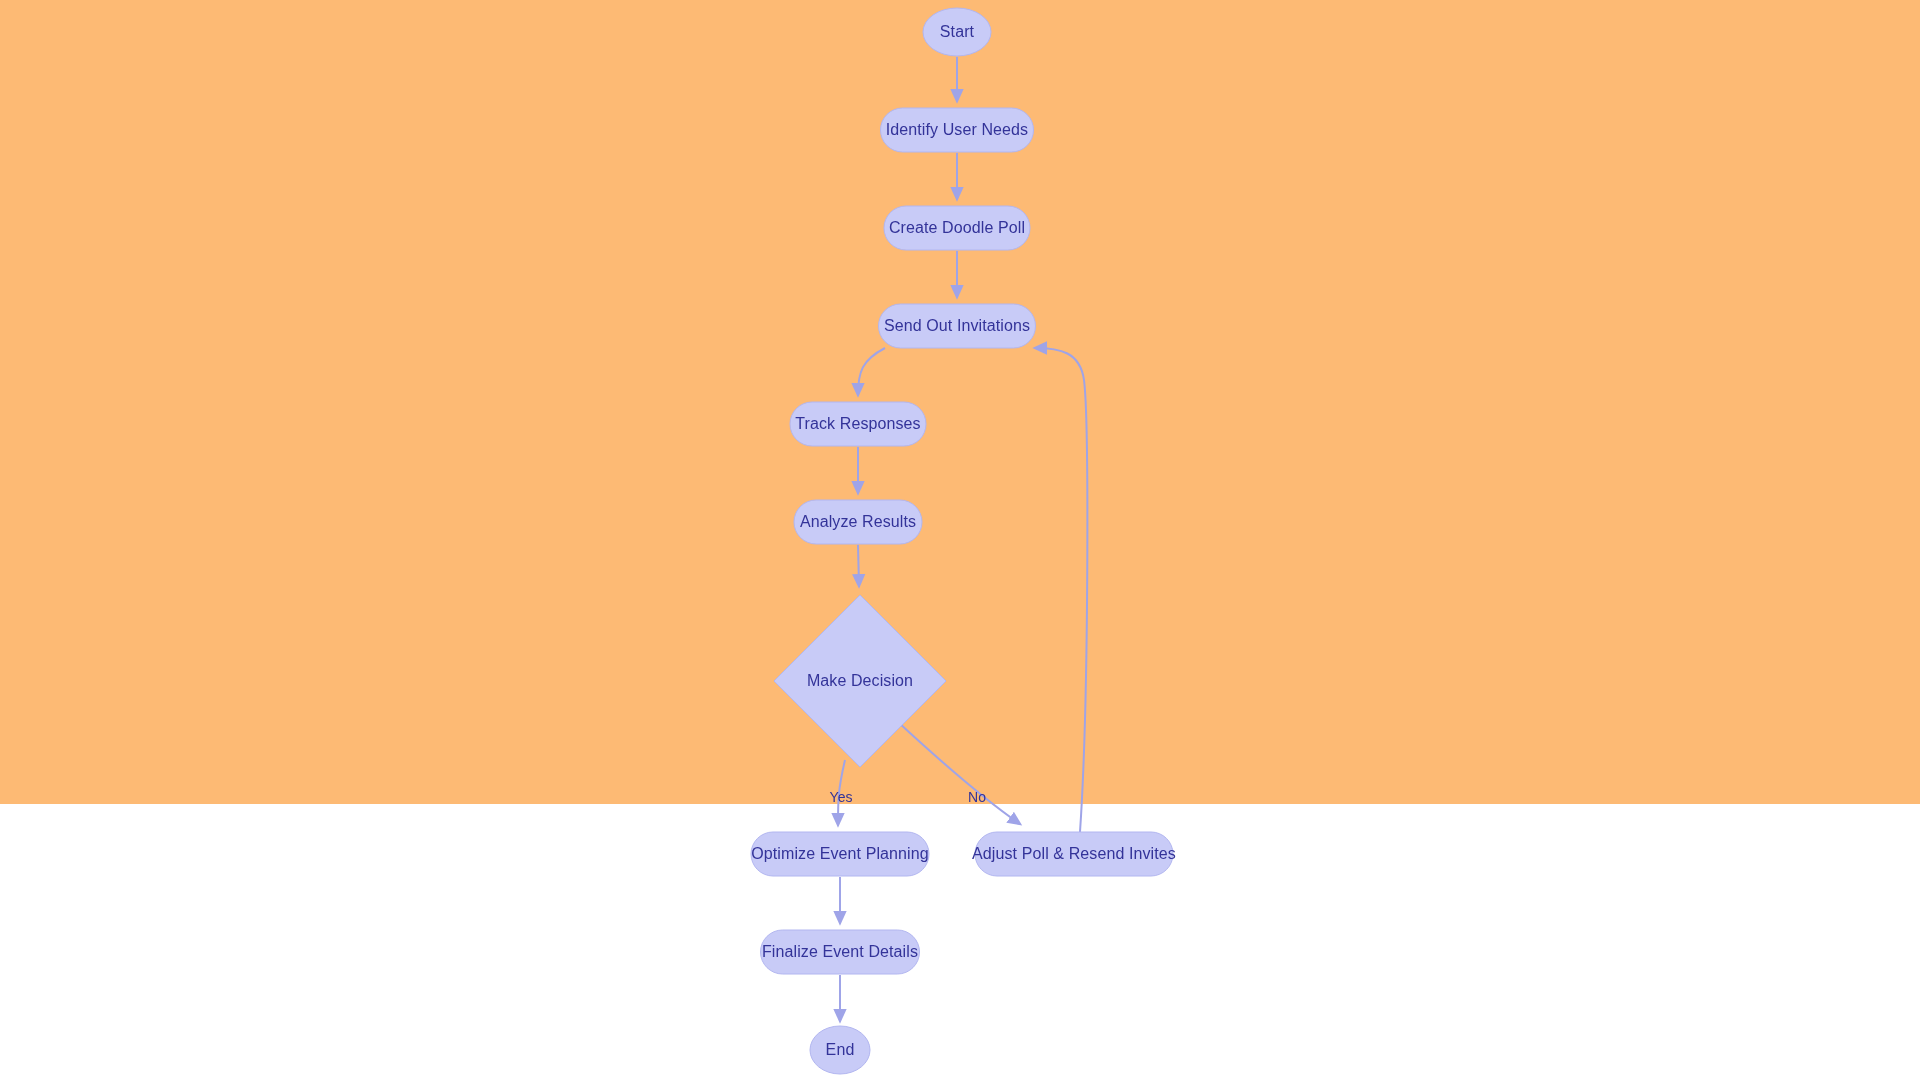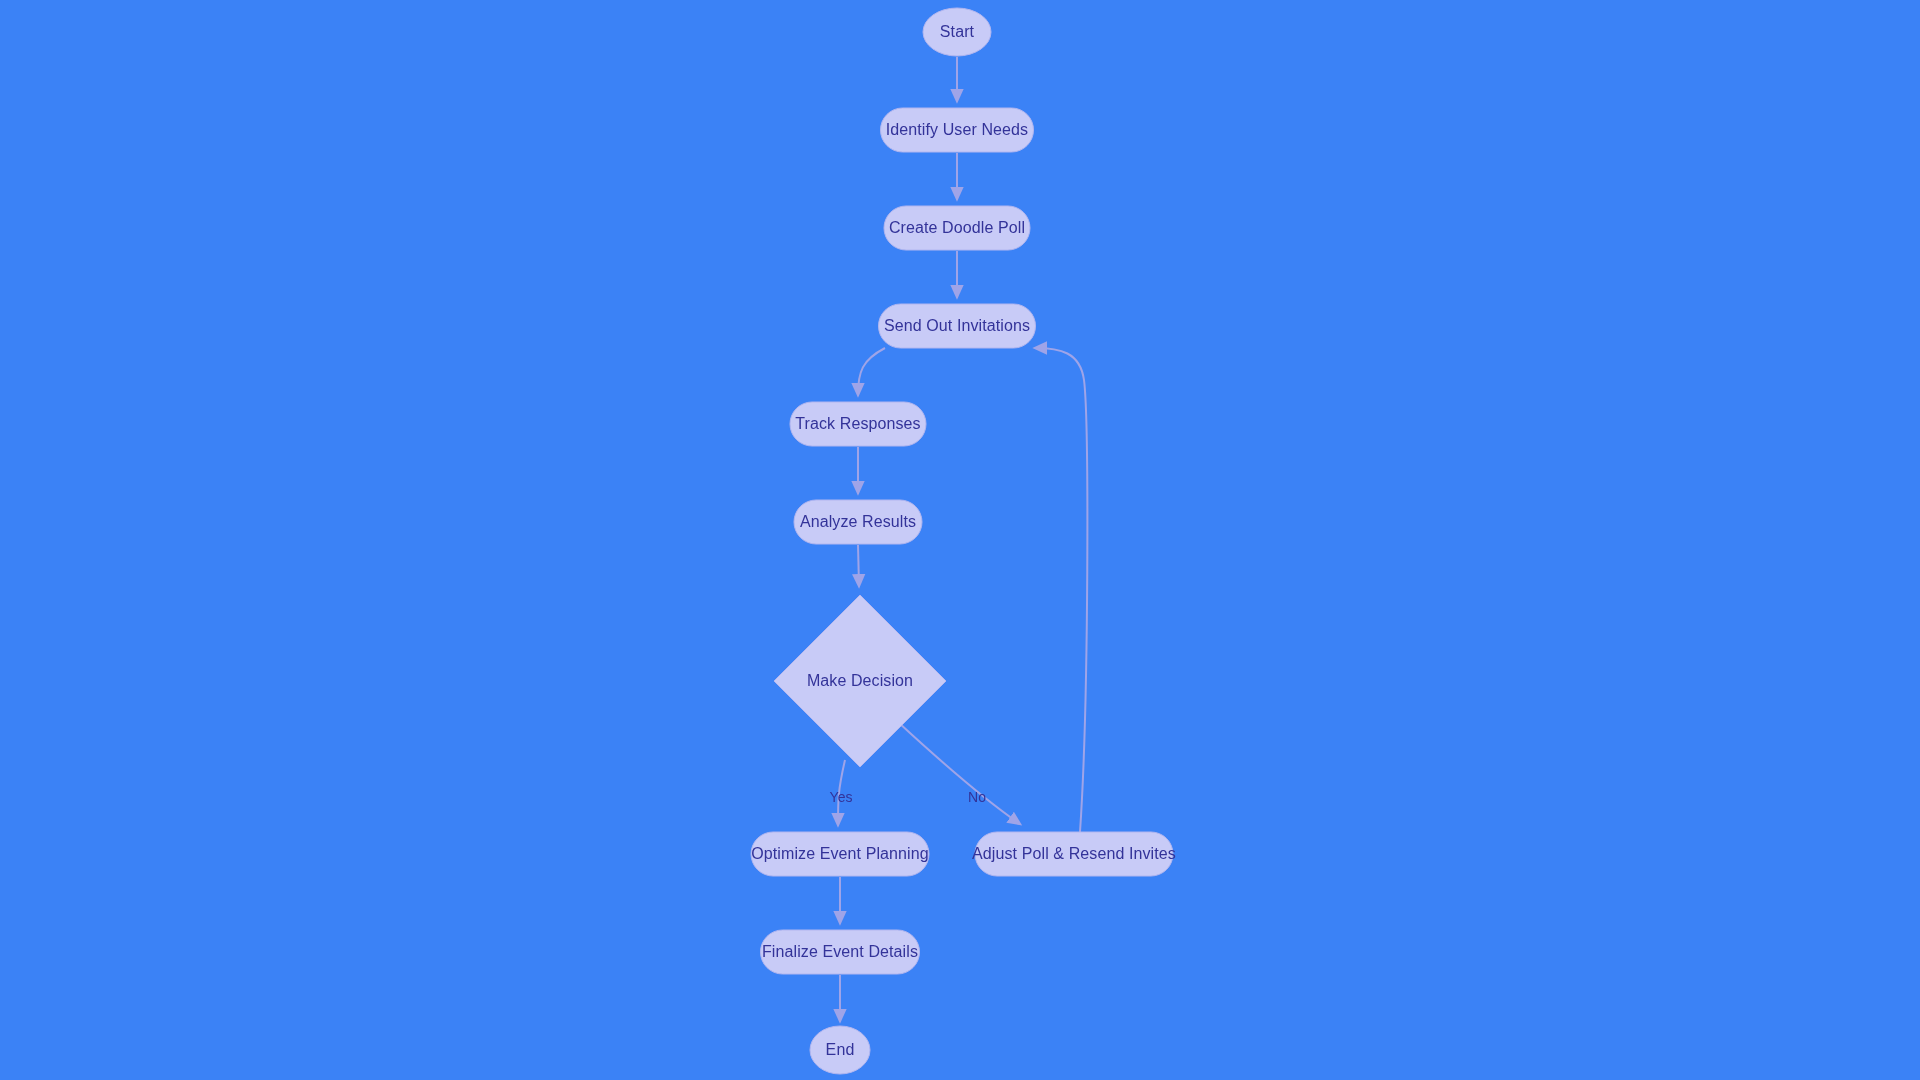--- a/index.html
+++ b/index.html
@@ -10,22 +10,22 @@
     height: 1080px;
     background: #ffffff;
     overflow: hidden;
   }
   body {
     font-family: "Liberation Sans", sans-serif;
   }
   #flow-root {
     position: relative;
     width: 1920px;
-    height: 1080px;
-    background: #3b82f6;
+    height: 804px;
+    background: #fdba74;
   }
   #flow-svg {
     position: absolute;
     top: 0;
     left: 0;
     width: 1920px;
     height: 1080px;
   }
   .node-shape {
     fill: #c8cbf7;

